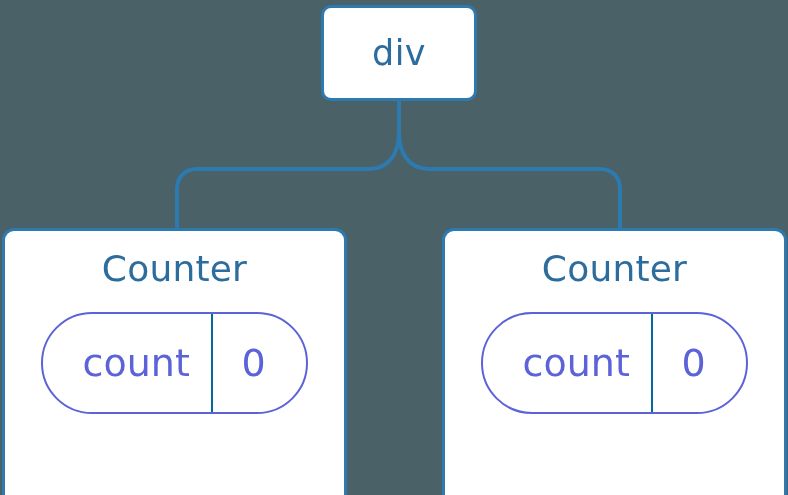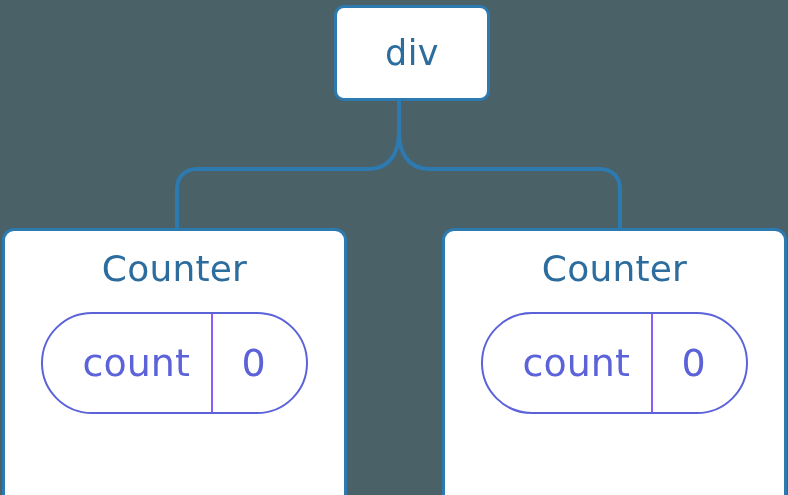--- a/index.html
+++ b/index.html
@@ -31,21 +31,21 @@
     position: absolute;
     background: #ffffff;
     border: 3px solid #2d7ab0;
     border-radius: 10px;
     box-sizing: border-box;
     z-index: 2;
   }
 
   
   #node-div {
-    left: 334px;
+    left: 321px;
     top: 5px;
     width: 156px;
     height: 96px;
     display: flex;
     align-items: center;
     justify-content: center;
   }
   .node-tag-label {
     color: #2d6d9e;
     font-size: 35px;
@@ -91,21 +91,21 @@
     display: flex;
     align-items: center;
     justify-content: center;
     color: #5c63d8;
     font-size: 38px;
     line-height: 1;
     box-sizing: border-box;
   }
   .state-key {
     width: 173px;
-    border-right: 2px solid #8b5cf6;
+    border-right: 2px solid #0369a1;
     padding-left: 18px;
     text-align: right;
   }
   .state-value {
     width: 94px;
     padding-right: 12px;
   }
 </style>
 </head>
 <body>

